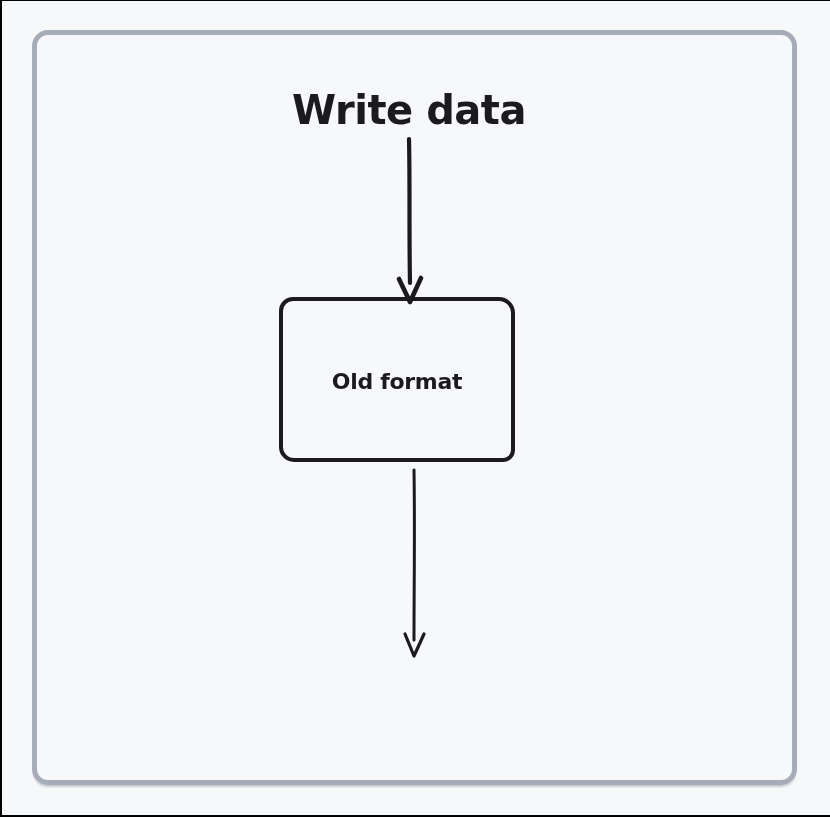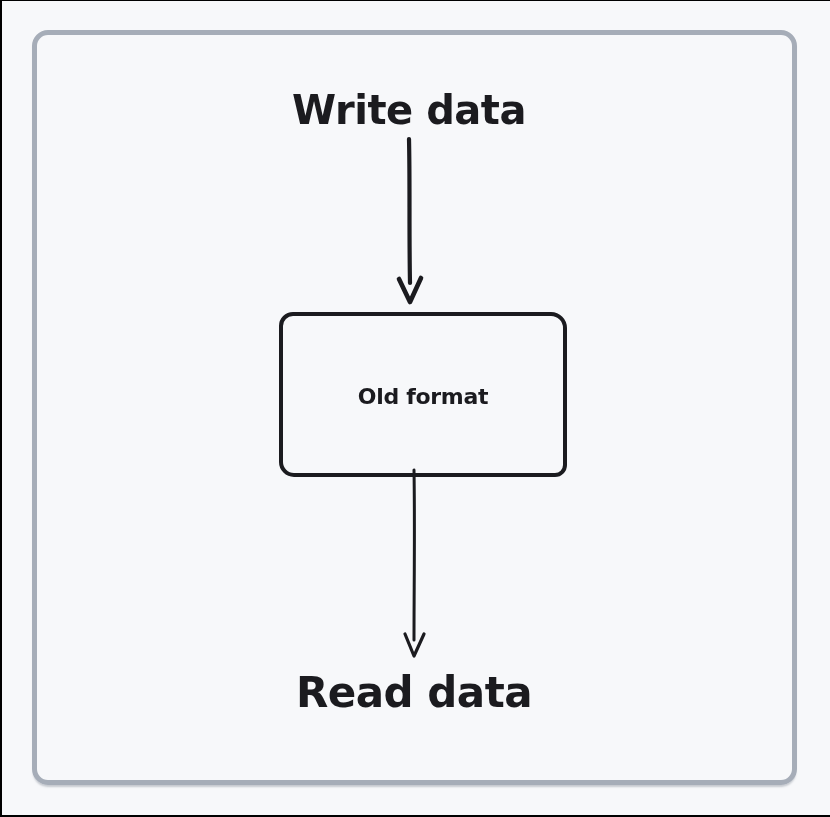--- a/index.html
+++ b/index.html
@@ -56,22 +56,22 @@
     transform: translateX(-2px);
   }
   .arrow {
     position: absolute;
     color: var(--ink);
   }
   .arrow-top { left: 392px; top: 135px; }
   .arrow-bottom { left: 397px; top: 467px; }
   .node-box {
     position: absolute;
-    left: 277px; top: 311px;
-    width: 288px; height: 165px;
+    left: 277px; top: 296px;
+    width: 236px; height: 165px;
     box-sizing: border-box;
     border: 4px solid var(--ink);
     
     border-radius: 14px 16px 12px 15px;
     display: flex;
     align-items: center;
     justify-content: center;
     background: transparent;
   }
   .node-box-label {
@@ -99,15 +99,14 @@
 
   <div class="node-box">
     <span class="node-box-label">Old format</span>
   </div>
 
   <svg class="arrow arrow-bottom" width="30" height="192" viewBox="0 0 30 192" aria-hidden="true">
     <path d="M15 2 C16 60 15 120 15 172" fill="none" stroke="currentColor" stroke-width="3" stroke-linecap="round" stroke-linejoin="round"></path>
     <path d="M6 166 L15 188 L25 166" fill="none" stroke="currentColor" stroke-width="3.2" stroke-linecap="round" stroke-linejoin="round"></path>
   </svg>
 
-  <div class="label label-read">Read data</div>
 
 </div>
 
 </body></html>

